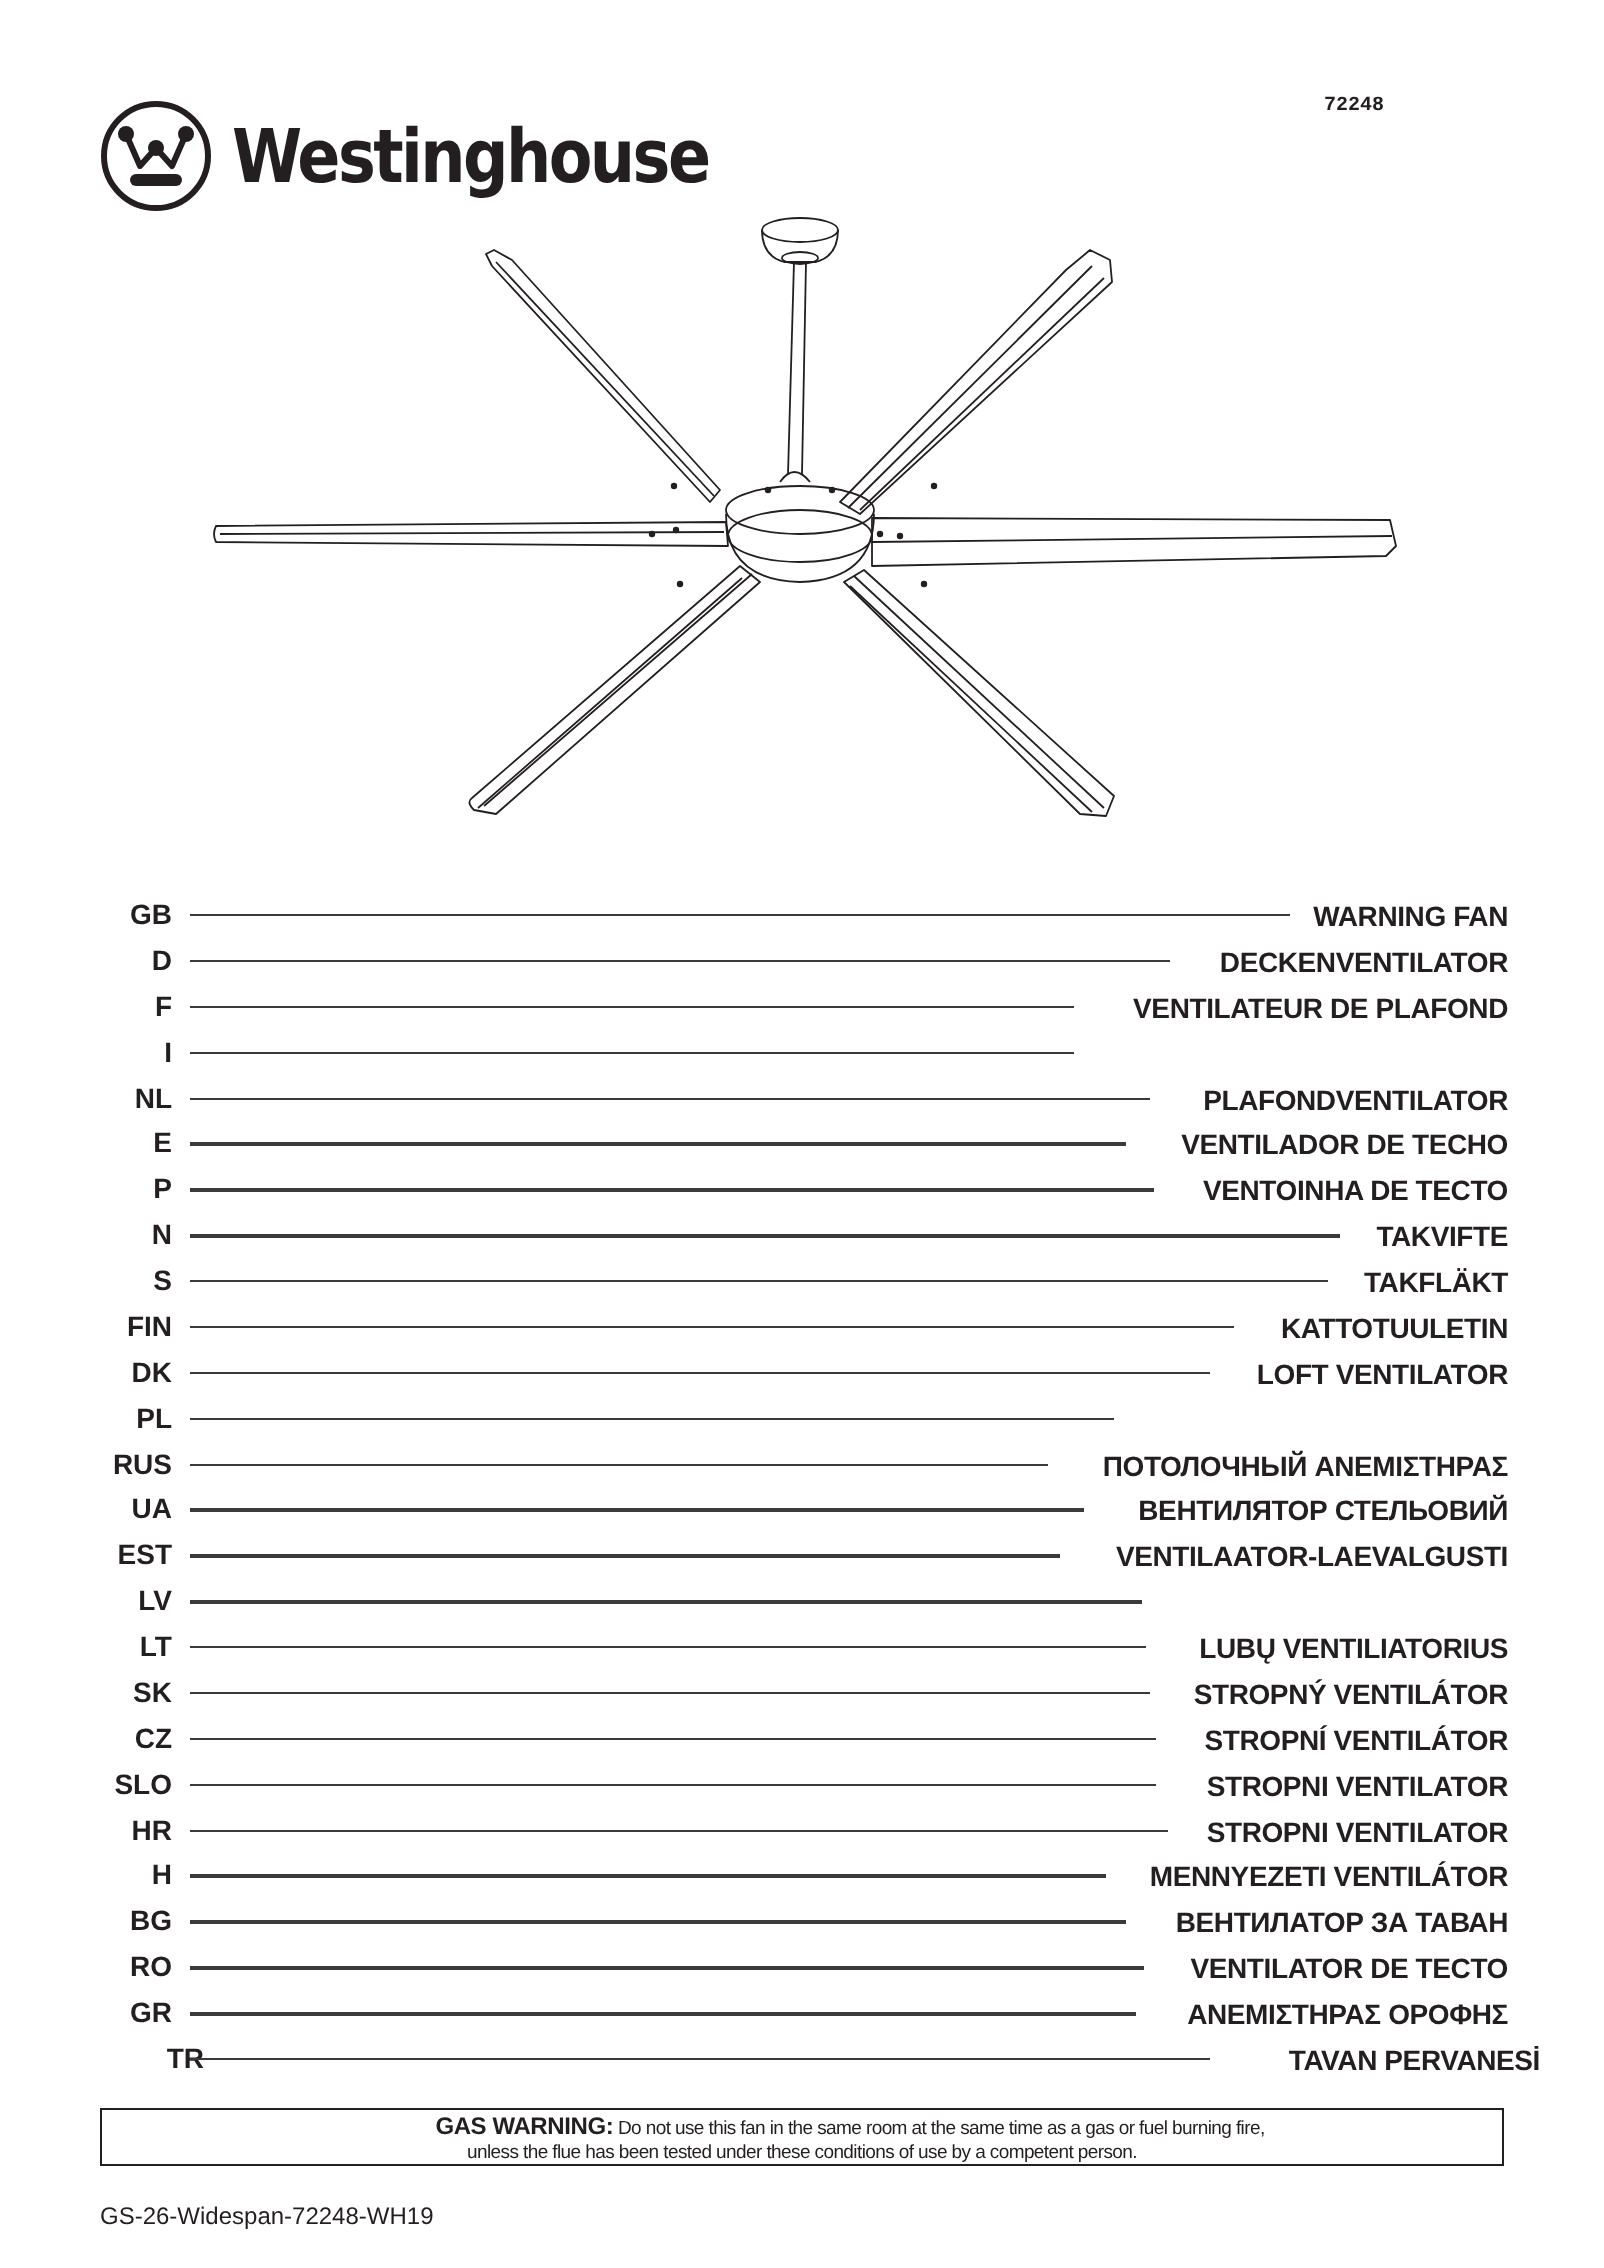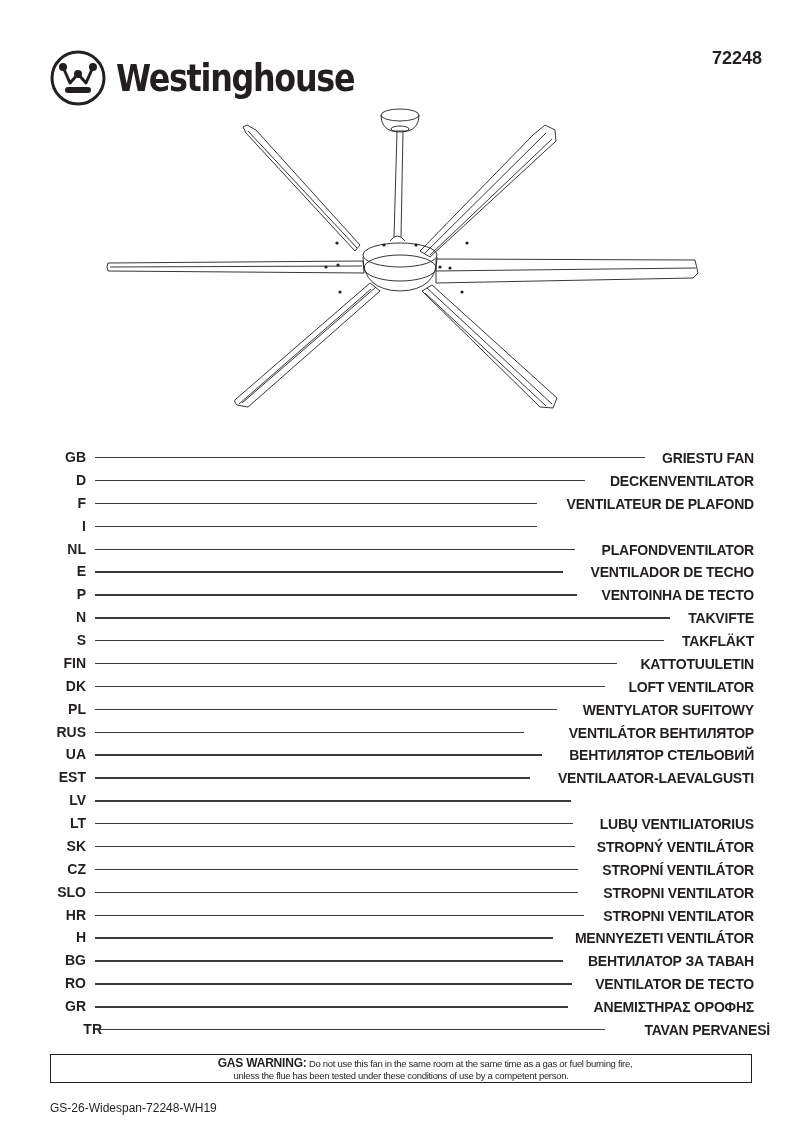--- a/index.html
+++ b/index.html
@@ -3,21 +3,21 @@
   <meta charset="utf-8">
   <style>
     html, body { margin: 0; padding: 0; background: #ffffff; }
     body { width: 802px; height: 1134px; position: relative; overflow: hidden;
            font-family: "Liberation Sans", sans-serif; color: #231f20; }
     .logo { position: absolute; left: 50px; top: 49px; height: 58px; display: flex; align-items: center; justify-content: space-between; }
     .logo-mark { width: 56px; height: 56px; }
     .logo-text { margin-left: 10px; font-family: "DejaVu Sans", sans-serif; font-weight: bold;
                  font-size: 37px; letter-spacing: -1.5px; transform: scaleX(0.86); transform-origin: left center;
                  color: #231f20; line-height: 1; }
-    .model { position: absolute; left: 712px; top: 48px; font-weight: bold; font-size: 18px; }
+    .model { position: absolute; left: 662px; top: 48px; font-weight: bold; font-size: 10px; font-family: Liberation Mono, monospace; }
     .fan { position: absolute; left: 100px; top: 95px; width: 600px; height: 330px; }
     .lang-list { position: absolute; left: 0; top: 446px; width: 802px; }
     .lang-row { position: absolute; left: 0; width: 802px; height: 22px; }
     .lang-code { position: absolute; right: 716px; top: 0; font-weight: bold; font-size: 14px; line-height: 22px; text-align: right; }
     .lang-line { position: absolute; left: 95px; top: 11px; height: 1.4px; background: #3a3a3a; }
     .lang-name { position: absolute; right: 48px; top: 1px; font-weight: bold; font-size: 14px; line-height: 22px;
                  letter-spacing: -0.2px; white-space: nowrap; background: #fff; padding-left: 6px; }
     .warning { position: absolute; left: 50px; top: 1054px; width: 702px; height: 29px; border: 1px solid #231f20;
                text-align: center; font-size: 9.5px; line-height: 12px; padding-top: 2px; box-sizing: border-box;
                letter-spacing: -0.3px; }
@@ -87,21 +87,21 @@
       <circle cx="367" cy="148" r="1.6"></circle>
     <circle cx="240" cy="197" r="1.6"></circle>
       <circle cx="362" cy="197" r="1.6"></circle>
   </g>
 </svg>
 
 <div class="lang-list" id="lang-list">
     <div class="lang-row" style="top: 0px;">
       <span class="lang-code">GB</span>
       <span class="lang-line" style="width: 550px;"></span>
-      <span class="lang-name">GRIESTU FAN</span>
+      <span class="lang-name">WARNING FAN</span>
     </div>
     <div class="lang-row" style="top: 22.88px;">
       <span class="lang-code">D</span>
       <span class="lang-line" style="width: 490px;"></span>
       <span class="lang-name">DECKENVENTILATOR</span>
     </div>
     <div class="lang-row" style="top: 45.76px;">
       <span class="lang-code">F</span>
       <span class="lang-line" style="width: 442px;"></span>
       <span class="lang-name">VENTILATEUR DE PLAFOND</span>
@@ -141,26 +141,25 @@
       <span class="lang-name">KATTOTUULETIN</span>
     </div>
     <div class="lang-row" style="top: 228.8px;">
       <span class="lang-code">DK</span>
       <span class="lang-line" style="width: 510px;"></span>
       <span class="lang-name">LOFT VENTILATOR</span>
     </div>
     <div class="lang-row" style="top: 251.68px;">
       <span class="lang-code">PL</span>
       <span class="lang-line" style="width: 462px;"></span>
-      <span class="lang-name">WENTYLATOR SUFITOWY</span>
     </div>
     <div class="lang-row" style="top: 274.56px;">
       <span class="lang-code">RUS</span>
       <span class="lang-line" style="width: 429px;"></span>
-      <span class="lang-name">VENTILÁTOR ВЕНТИЛЯТОР</span>
+      <span class="lang-name">ПОТОЛОЧНЫЙ ΑΝΕΜΙΣΤΗΡΑΣ</span>
     </div>
     <div class="lang-row" style="top: 297.44px;">
       <span class="lang-code">UA</span>
       <span class="lang-line" style="width: 447px;"></span>
       <span class="lang-name">ВЕНТИЛЯТОР СТЕЛЬОВИЙ</span>
     </div>
     <div class="lang-row" style="top: 320.32px;">
       <span class="lang-code">EST</span>
       <span class="lang-line" style="width: 435px;"></span>
       <span class="lang-name">VENTILAATOR-LAEVALGUSTI</span>

